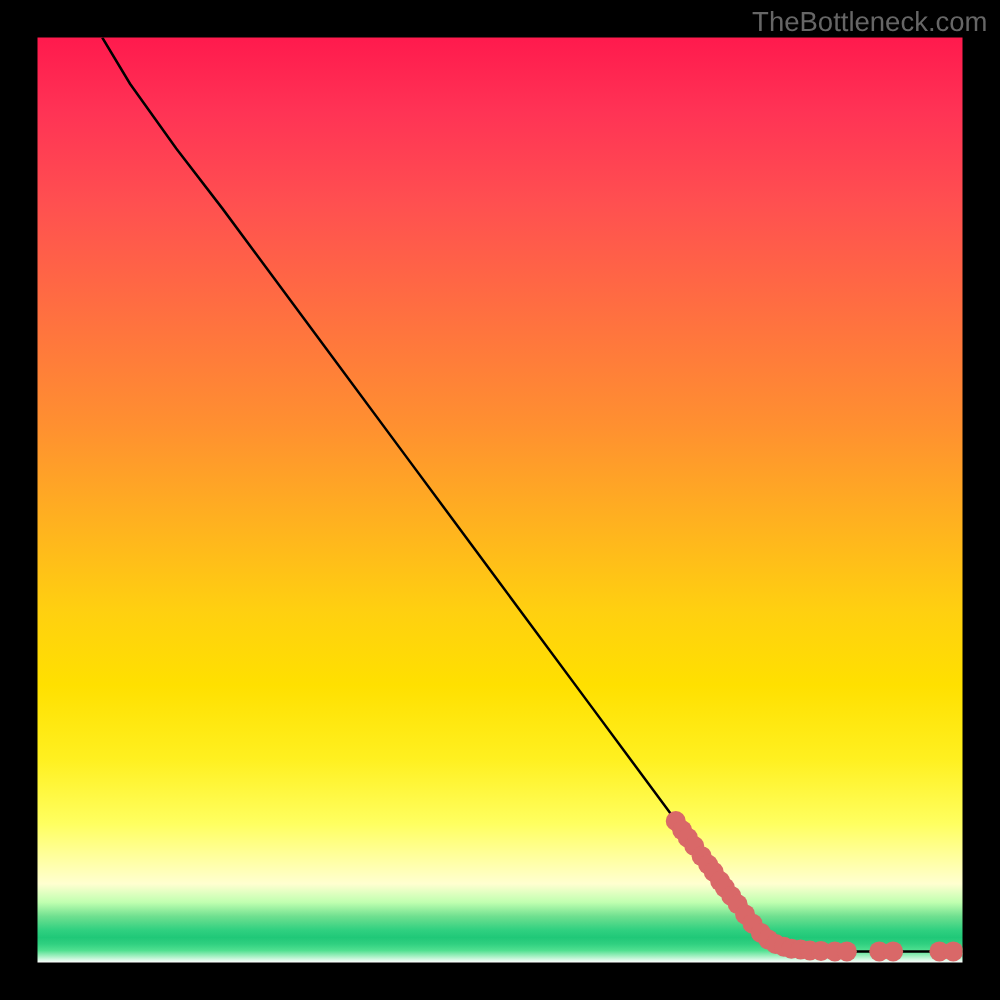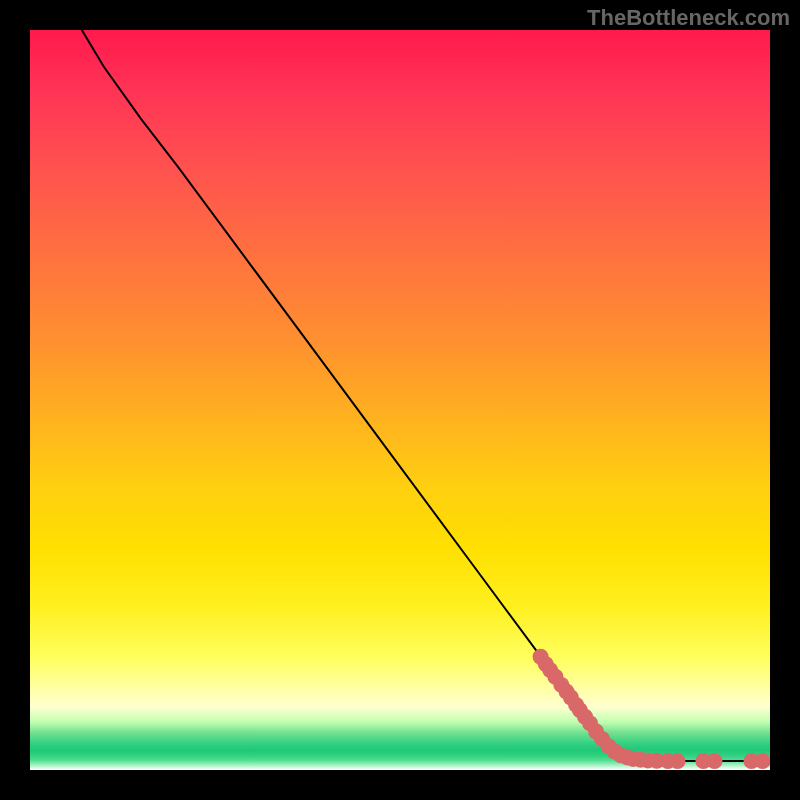--- a/index.html
+++ b/index.html
@@ -44,21 +44,21 @@
       #ffffff 100%
     );
   }
   .watermark {
     position: absolute;
     top: 5px;
     right: 10px;
     color: #666;
     font-size: 22px;
     z-index: 5;
-    font-weight: 700;
+    font-weight: 400;
     margin-left: 34px;
   }
   svg.overlay {
     position: absolute;
     left: 0;
     top: 0;
     width: 740px;
     height: 740px;
     pointer-events: none;
   }

